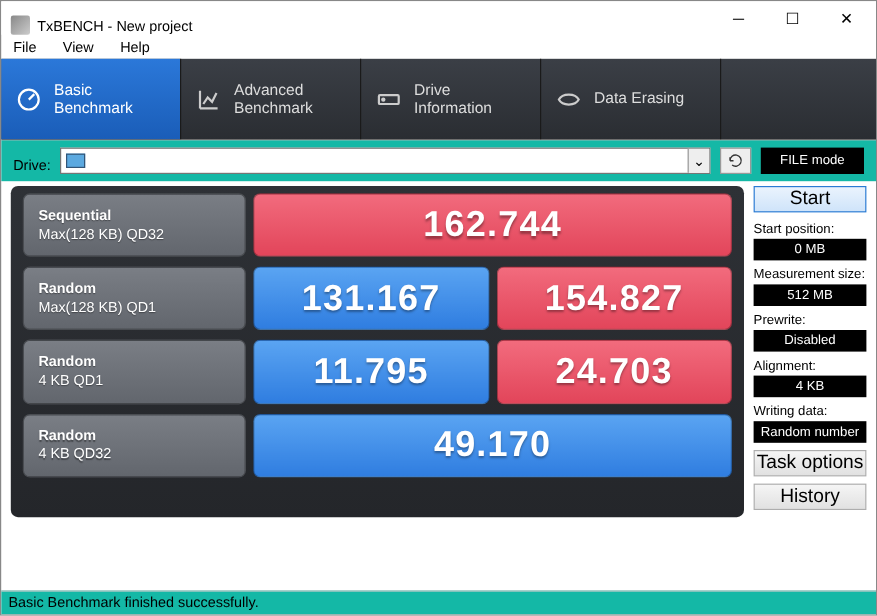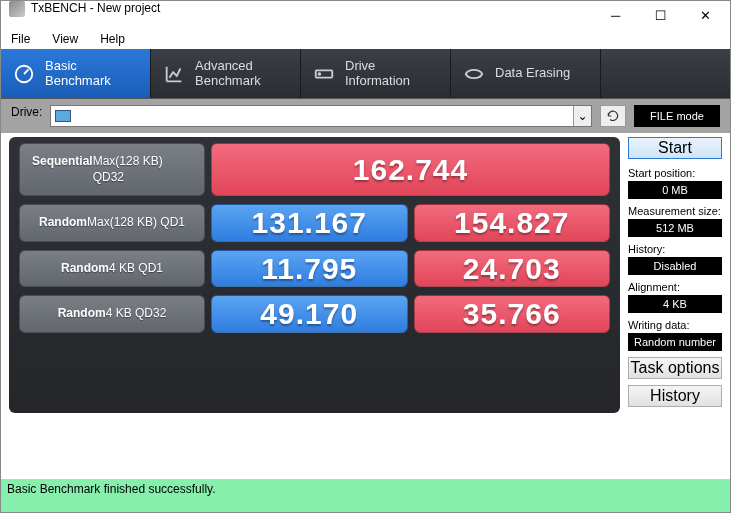--- a/index.html
+++ b/index.html
@@ -1,51 +1,51 @@
 <!DOCTYPE html>
 <html><head>
 <meta charset="utf-8">
 <style>
 *{box-sizing:border-box;margin:0;padding:0;font-family:"Segoe UI",Tahoma,sans-serif}
 body{background:#fff;width:731px;height:513px;overflow:hidden;border:1px solid #888;position:relative}
-.titlebar{height:28px;display:flex;align-items:flex-start;padding:0 2px;background:#fff}
+.titlebar{height:28px;display:flex;align-items:flex-end;padding:0 2px;background:#fff}
 .titlebar .icon{width:16px;height:16px;background:linear-gradient(135deg,#888 0%,#ccc 100%);margin:0 6px;border-radius:2px}
 .titlebar .title{font-size:12px;flex:1}
 .winbtns{display:flex}
 .winbtn{width:45px;height:28px;display:flex;align-items:center;justify-content:center;font-size:13px}
 .menubar{height:20px;display:flex;align-items:center;padding:0 6px;font-size:12px;gap:14px}
 .menubar span{padding:1px 4px}
-.tabs{background:linear-gradient(#3b3f46,#2a2d32);height:50px;display:flex;border-bottom:1px solid #555}
+.tabs{background:linear-gradient(#3b3f46,#2a2d32);height:68px;display:flex;border-bottom:1px solid #555}
 .tab{flex:0 0 150px;display:flex;align-items:center;padding:0 12px;color:#ddd;font-size:13px;gap:10px;border-right:1px solid #1a1a1a;position:relative}
 .tab.active{background:linear-gradient(#2b78d9,#1a5db8);color:#fff}
 .tabicon{width:22px;height:22px;flex-shrink:0}
 .tablabel{line-height:1.15}
-.drivebar{display:flex;align-items:flex-start;padding:6px 10px;gap:8px;font-size:12px;background:#a3a3a3}
+.drivebar{display:flex;align-items:flex-end;padding:6px 10px;gap:8px;font-size:12px;background:#14b8a6}
 .drivesel{flex:1;height:22px;border:1px solid #767676;background:#fff;display:flex;align-items:center;padding:0 4px;font-size:12px;position:relative}
 .drivesel .dicon{width:16px;height:12px;background:#5ca9e0;border:1px solid #357;margin-right:6px}
 .drivesel .dd{position:absolute;right:0;top:0;width:18px;height:100%;display:flex;align-items:center;justify-content:center;border-left:1px solid #999;background:#eee}
 .refbtn{width:26px;height:22px;border:1px solid #999;background:#eee;display:flex;align-items:center;justify-content:center}
 .filemode{width:86px;height:22px;background:#000;color:#fff;font-size:11px;display:flex;align-items:center;justify-content:center}
 .main{display:flex;padding:4px 8px 0 8px}
 .bench{flex:1;background:linear-gradient(#2e3136,#24262a);border-radius:6px;padding:6px 10px 10px 10px}
 .hdr{display:flex;color:#fff;font-style:italic;font-size:13px;height:24px;align-items:center;margin-bottom:4px}
 .hdr .c1{flex:0 0 186px;text-align:center}
 .hdr .c2,.hdr .c3{flex:1;text-align:center}
 .row{display:flex;gap:6px;margin-bottom:8px}
-.task{flex:0 0 186px;background:linear-gradient(#7a7e85,#62666d);border:1px solid #4a4d52;border-radius:6px;color:#fff;padding:10px 12px;font-size:12px;line-height:1.3;display:flex;flex-direction:row;justify-content:center;text-shadow:0 1px 1px rgba(0,0,0,.4)}
+.task{flex:0 0 186px;background:linear-gradient(#7a7e85,#62666d);border:1px solid #4a4d52;border-radius:6px;color:#fff;padding:10px 12px;font-size:12px;line-height:1.3;display:flex;flex-direction:column;justify-content:center;text-shadow:0 1px 1px rgba(0,0,0,.4)}
 .tname{font-weight:600}
 .val{flex:1;border-radius:6px;display:flex;align-items:center;justify-content:center;font-size:30px;font-weight:700;color:#fff;font-family:"Arial Black",Arial;letter-spacing:1px;text-shadow:0 2px 2px rgba(0,0,0,.35);border:1px solid rgba(0,0,0,.3)}
 .read{background:linear-gradient(#5aa4f2,#2f7de0)}
 .write{background:linear-gradient(#f26b7d,#e2455a)}
 .side{width:102px;padding-left:8px;font-size:11px}
 .sbtn{width:100%;height:22px;border:1px solid #adadad;background:linear-gradient(#f5f5f5,#e1e1e1);font-size:16px;margin-bottom:6px}
 .sbtn.start{background:linear-gradient(#eaf3fd,#cfe4fa);border:1px solid #2a7bd4}
 .slabel{font-size:11px;margin-bottom:2px;margin-top:2px}
 .sval{background:#000;color:#fff;text-align:center;padding:3px 0;font-size:11px;margin-bottom:6px}
-.status{position:absolute;bottom:0;left:0;right:0;height:33px;border-top:1px solid #ccc;font-size:12px;padding:2px 6px;background:#86efac}
+.status{position:absolute;bottom:0;left:0;right:0;height:20px;border-top:1px solid #ccc;font-size:12px;padding:2px 6px;background:#14b8a6}
 </style>
 </head>
 <body>
 
 <div class="titlebar">
   <div class="icon"></div>
   <div class="title">TxBENCH - New project</div>
   <div class="winbtns">
     <div class="winbtn">─</div>
     <div class="winbtn">☐</div>
@@ -129,31 +129,30 @@
         </div>
       <div class="val read">11.795</div>
       <div class="val write">24.703</div>
     </div>
     <div class="row" style="margin-bottom:0">
       <div class="task">
           <span class="tname">Random</span>
           <span>4 KB QD32</span>
         </div>
       <div class="val read">49.170</div>
-      <div class="val write">35.766</div>
     </div>
   </div>
 
   <div class="side">
     <button class="sbtn start">Start</button>
     <div class="slabel">Start position:</div>
     <div class="sval">0 MB</div>
     <div class="slabel">Measurement size:</div>
     <div class="sval">512 MB</div>
-    <div class="slabel">History:</div>
+    <div class="slabel">Prewrite:</div>
     <div class="sval">Disabled</div>
     <div class="slabel">Alignment:</div>
     <div class="sval">4 KB</div>
     <div class="slabel">Writing data:</div>
     <div class="sval">Random number</div>
     <button class="sbtn">Task options</button>
     <button class="sbtn">History</button>
   </div>
 </div>
 

